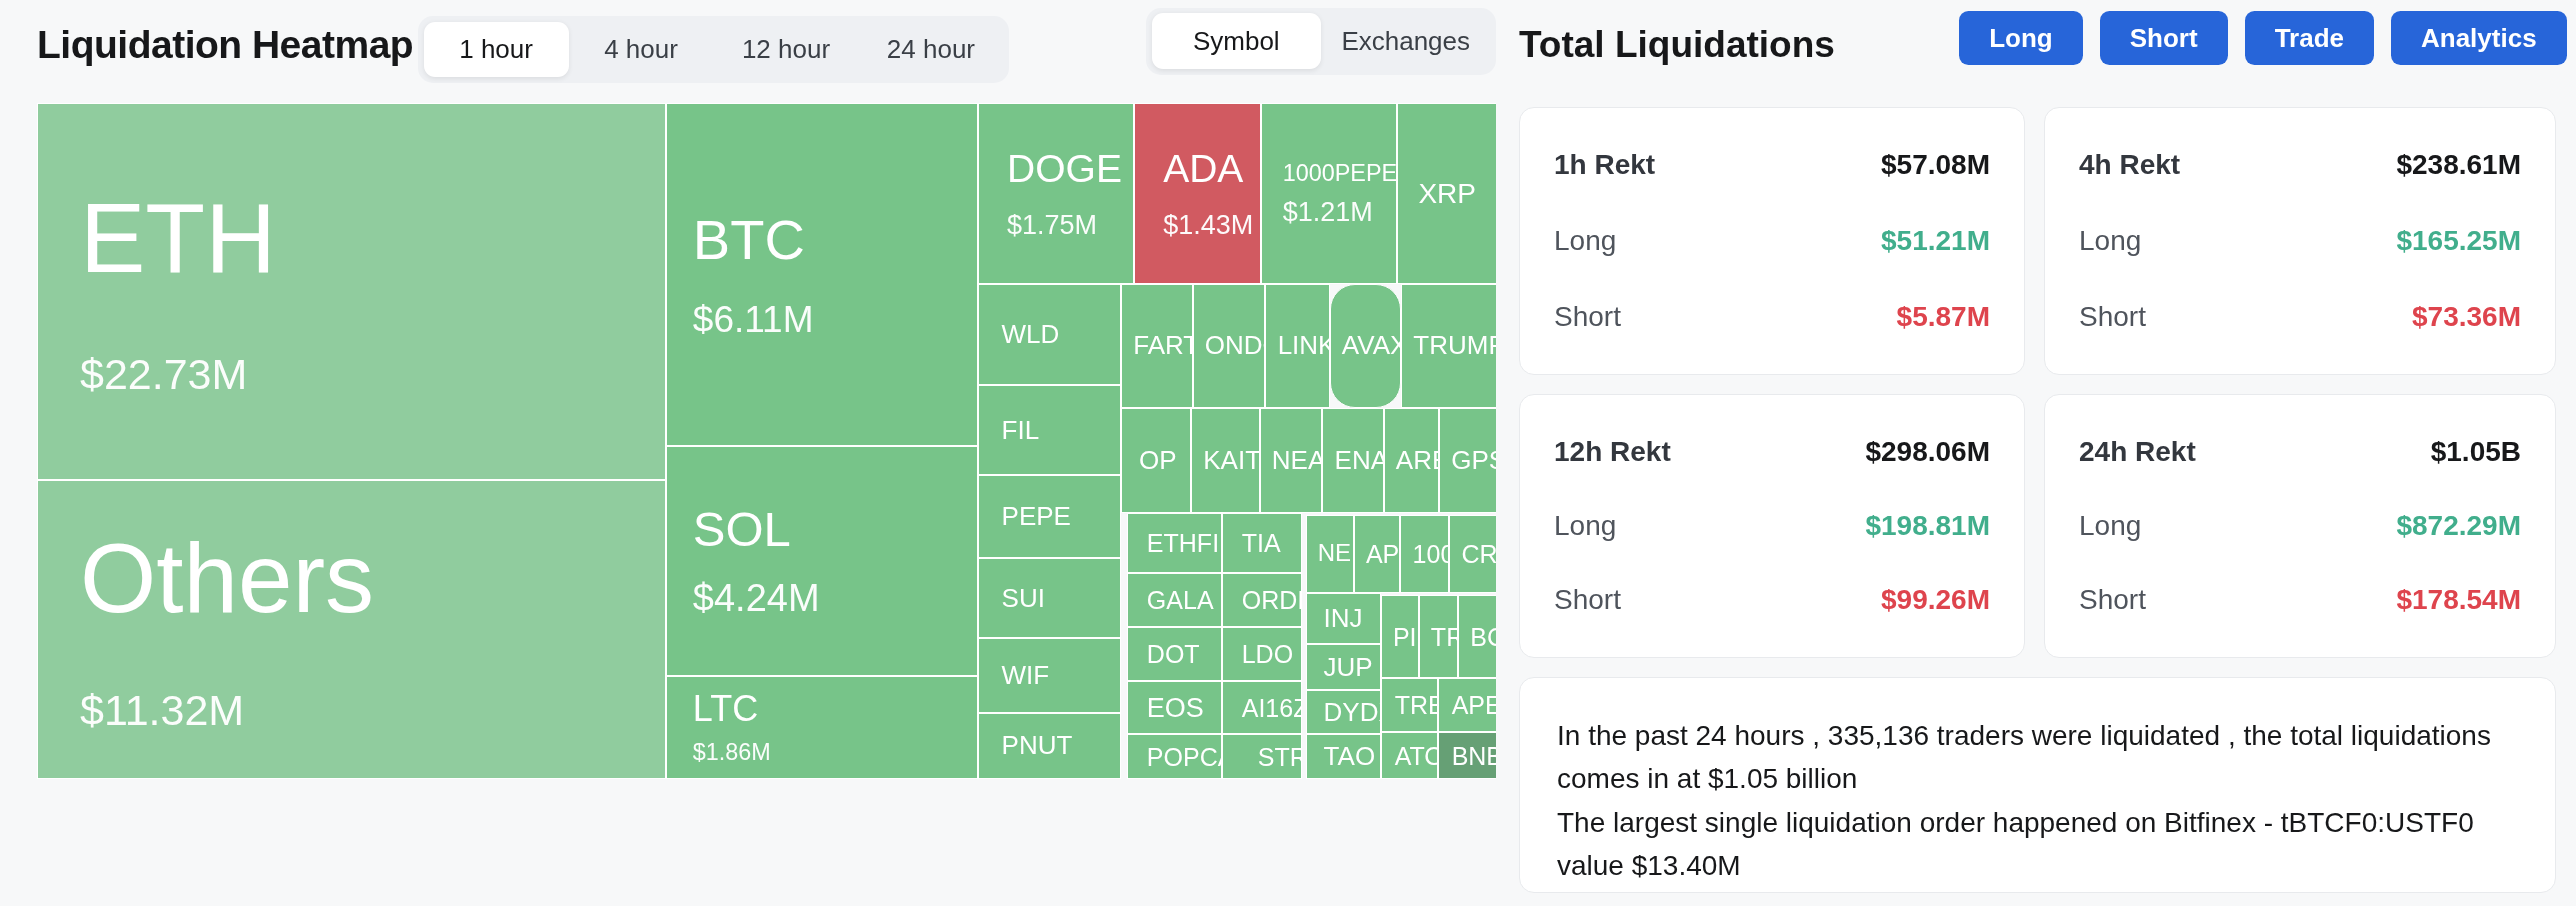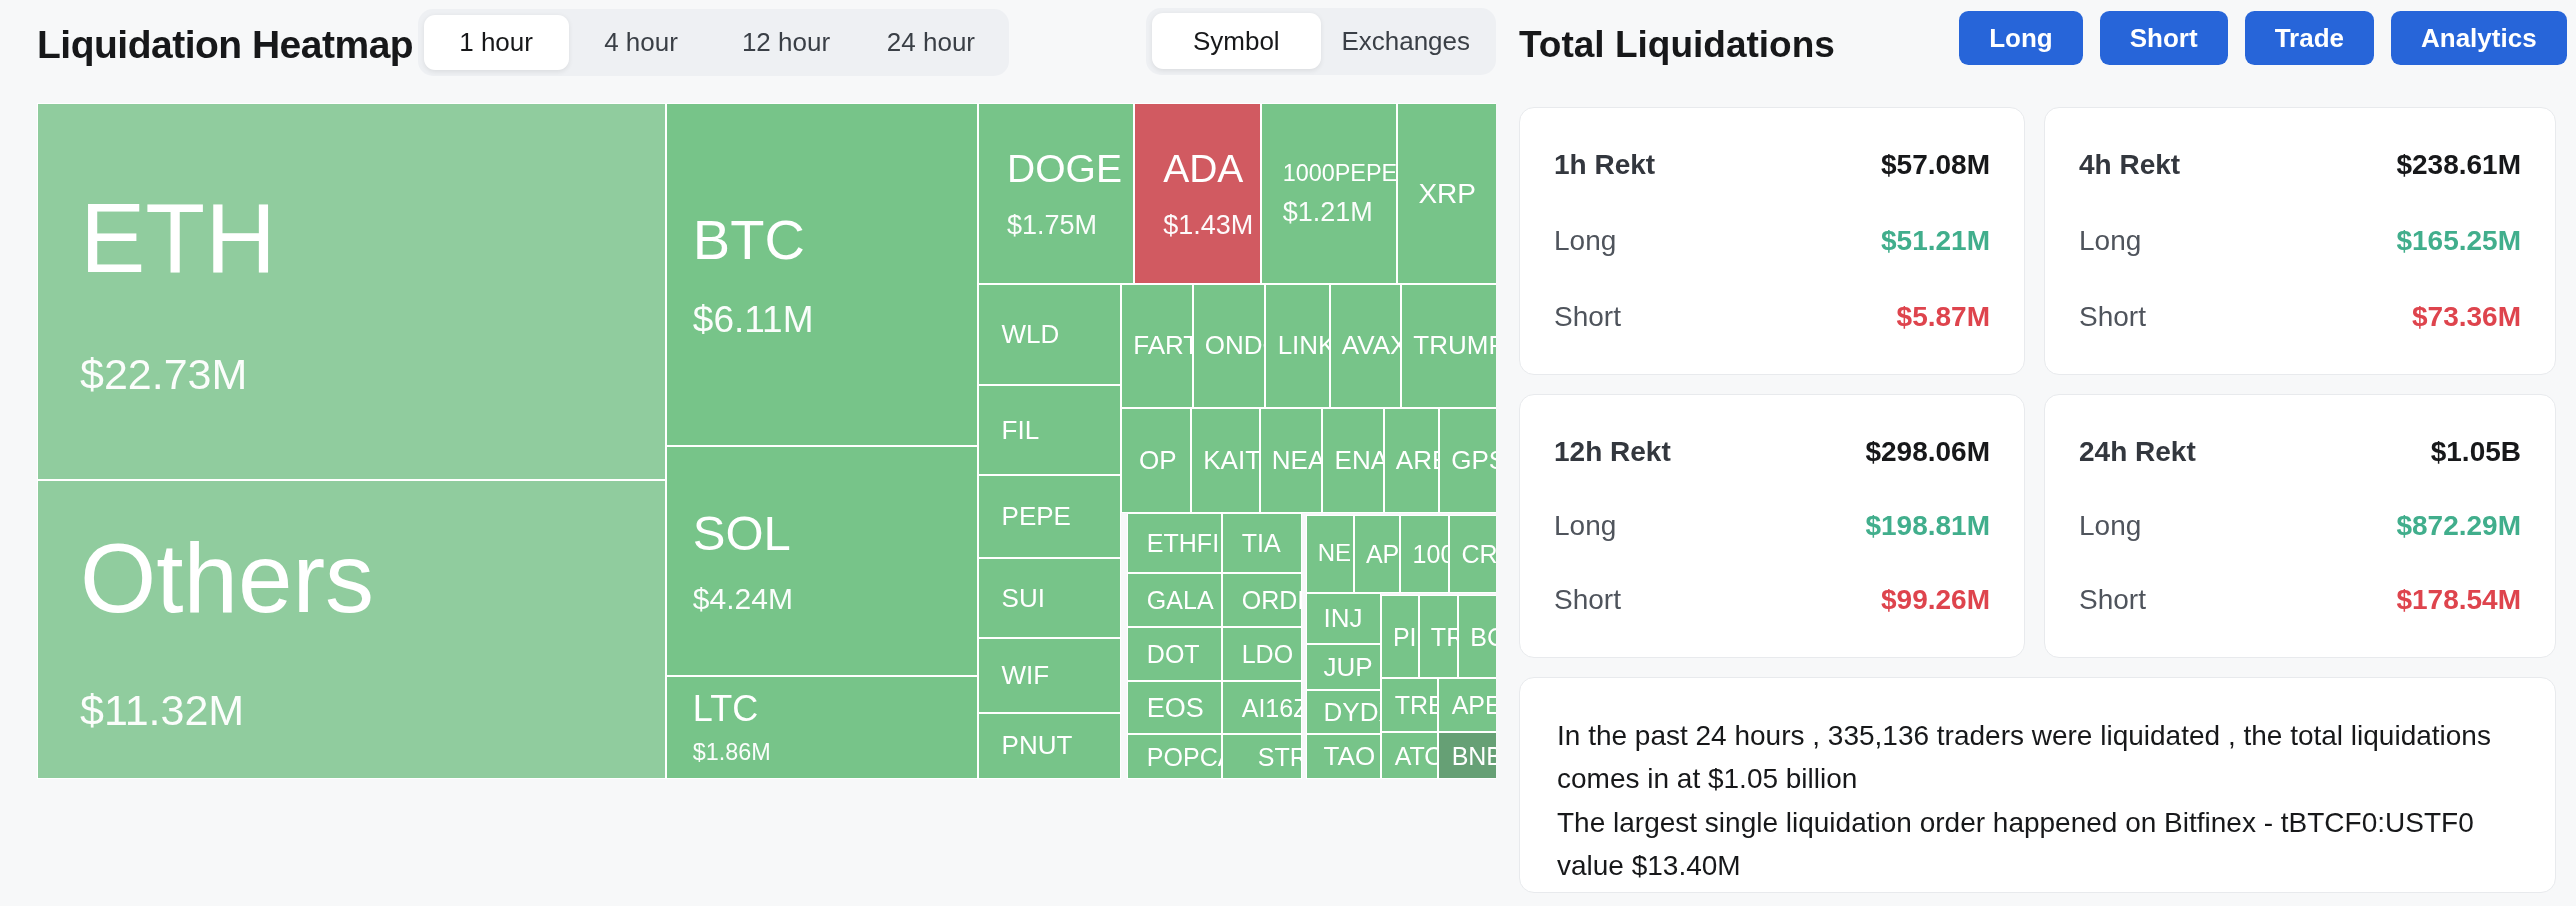--- a/index.html
+++ b/index.html
@@ -2,21 +2,21 @@
 <html style="font-size:15px"><head>
 <meta charset="utf-8">
 <style>
   html,body{margin:0;padding:0;}
   body{width:2576px;height:906px;background:#f7f8f9;font-family:"Liberation Sans",sans-serif;overflow:hidden;}
   #app{position:relative;width:2576px;height:906px;background:#f7f8f9;overflow:hidden;}
 
   
   .page-title{position:absolute;left:37px;top:22.5px;font-size:39px;font-weight:700;color:#17181a;letter-spacing:-0.5px;white-space:nowrap;}
   .pill{position:absolute;background:#eef0f3;border-radius:15px;display:flex;align-items:center;box-sizing:border-box;padding:5.6px;}
-  .tabs-pill{left:418px;top:9px;height:67px;width:591px;}
+  .tabs-pill{left:418px;top:16px;height:67px;width:591px;}
   .toggle-pill{left:1146px;top:7.5px;height:67px;width:350px;}
   .tab{flex:1;height:100%;display:flex;align-items:center;justify-content:center;font-size:26px;color:#3a3f46;border-radius:11.2px;cursor:pointer;white-space:nowrap;}
   .tab.active{background:#ffffff;color:#17181a;box-shadow:0 1.9px 5.6px rgba(0,0,0,.08);}
   .panel-title{position:absolute;left:1519px;top:24.4px;font-size:37px;font-weight:700;color:#17181a;white-space:nowrap;}
   .btn-row{position:absolute;top:11.2px;right:9.4px;display:flex;gap:17px;}
   .btn{height:54px;padding:0 30px;background:#2765d9;border-radius:9.4px;color:#fff;font-size:26px;font-weight:700;display:flex;align-items:center;justify-content:center;cursor:pointer;white-space:nowrap;}
 
   
   .treemap{position:absolute;left:37px;top:103px;width:1459px;height:676px;overflow:hidden;}
   .cell{position:absolute;box-sizing:border-box;border:1.9px solid #ffffff;display:flex;flex-direction:column;justify-content:center;align-items:flex-start;color:#fff;overflow:hidden;}
@@ -79,21 +79,21 @@
       <div class="cell c-light" style="left: 0%; top: 55.7%; width: 43.1%; height: 44.3%; padding-left: 42px;">
         <span class="cell-label" style="font-size: 98px;">Others</span>
         <span class="cell-value" style="font-size: 43px; margin-top: 52px;">$11.32M</span>
       </div>
       <div class="cell c-mid" style="left: 43.1%; top: 0%; width: 21.4%; height: 50.8%; padding-left: 26px;">
         <span class="cell-label" style="font-size: 56px;">BTC</span>
         <span class="cell-value" style="font-size: 37px; margin-top: 28px;">$6.11M</span>
       </div>
       <div class="cell c-mid" style="left: 43.1%; top: 50.8%; width: 21.4%; height: 33.9%; padding-left: 26px;">
         <span class="cell-label" style="font-size: 49px;">SOL</span>
-        <span class="cell-value" style="font-size: 30px; margin-top: 20.6px;">$4.24M</span>
+        <span class="cell-value" style="font-size: 38px; margin-top: 20.6px;">$4.24M</span>
       </div>
       <div class="cell c-mid" style="left: 43.1%; top: 84.7%; width: 21.4%; height: 15.3%; padding-left: 26px;">
         <span class="cell-label" style="font-size: 36px;">LTC</span>
         <span class="cell-value" style="font-size: 23.4px; margin-top: 9.4px;">$1.86M</span>
       </div>
       <div class="cell c-mid" style="left: 64.5%; top: 0%; width: 10.7%; height: 26.8%; padding-left: 28px;">
         <span class="cell-label" style="font-size: 39px;">DOGE</span>
         <span class="cell-value" style="font-size: 27px; margin-top: 19px;">$1.75M</span>
       </div>
       <div class="cell c-red" style="left: 75.2%; top: 0%; width: 8.7%; height: 26.8%; padding-left: 28px;">
@@ -127,21 +127,21 @@
       </div>
       <div class="cell c-mid" style="left: 74.3%; top: 26.8%; width: 4.9%; height: 18.3%; padding-left: 11.2px;">
         <span class="cell-label" style="font-size: 26px;">FARTCOIN</span>
       </div>
       <div class="cell c-mid" style="left: 79.2%; top: 26.8%; width: 5%; height: 18.3%; padding-left: 11.2px;">
         <span class="cell-label" style="font-size: 26px;">ONDO</span>
       </div>
       <div class="cell c-mid" style="left: 84.2%; top: 26.8%; width: 4.4%; height: 18.3%; padding-left: 11.2px;">
         <span class="cell-label" style="font-size: 26px;">LINK</span>
       </div>
-      <div class="cell c-mid" style="left: 88.6%; top: 26.8%; width: 4.9%; height: 18.3%; padding-left: 11.2px;">
+      <div class="cell c-mid" style="left: 88.6%; top: 26.8%; width: 4.9%; height: 18.3%; padding-left: 11.2px; border-radius: 25px;">
         <span class="cell-label" style="font-size: 26px;">AVAX</span>
       </div>
       <div class="cell c-mid" style="left: 93.5%; top: 26.8%; width: 9%; height: 18.3%; padding-left: 11.2px;">
         <span class="cell-label" style="font-size: 26px;">TRUMP</span>
       </div>
       <div class="cell c-mid" style="left: 74.3%; top: 45.1%; width: 4.8%; height: 15.5%; padding-left: 17px;">
         <span class="cell-label" style="font-size: 26px;">OP</span>
       </div>
       <div class="cell c-mid" style="left: 79.1%; top: 45.1%; width: 4.7%; height: 15.5%; padding-left: 11.2px;">
         <span class="cell-label" style="font-size: 26px;">KAITO</span>

